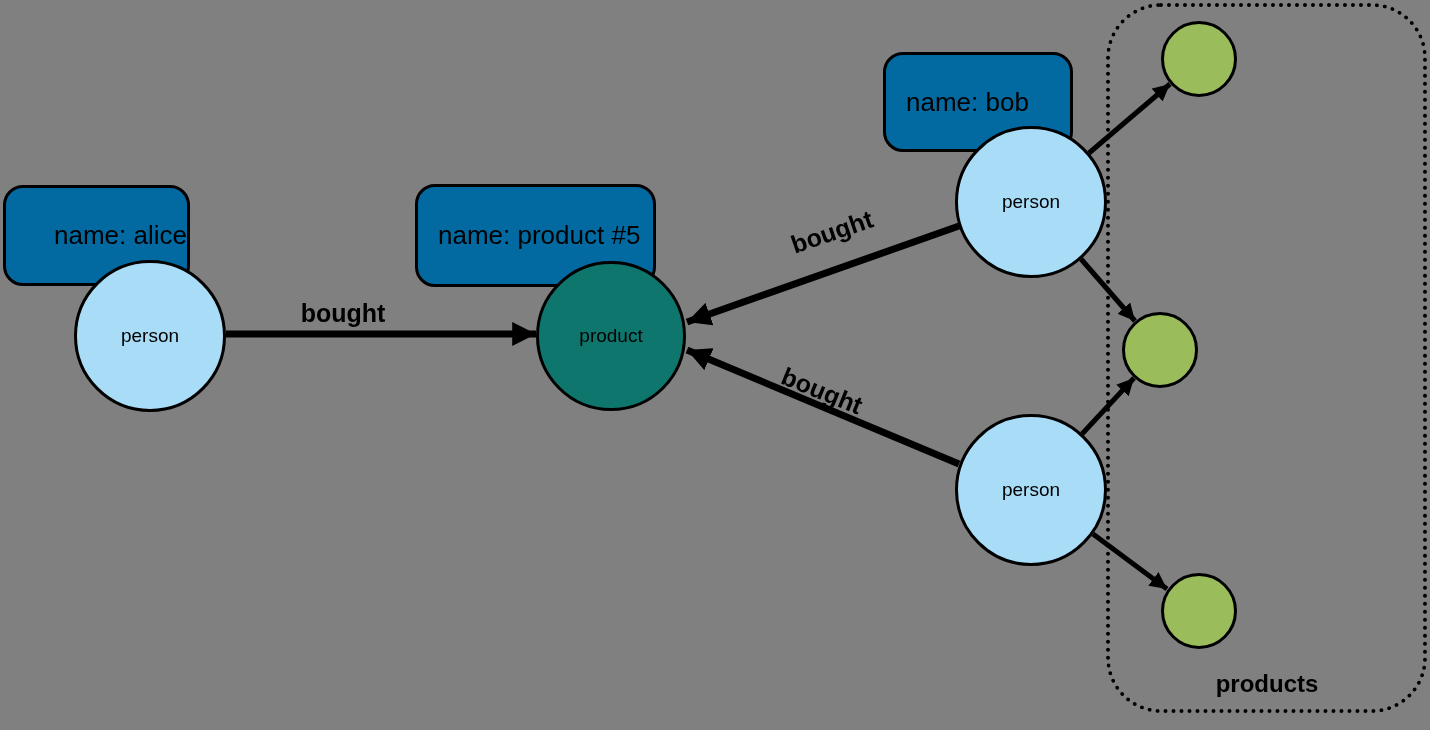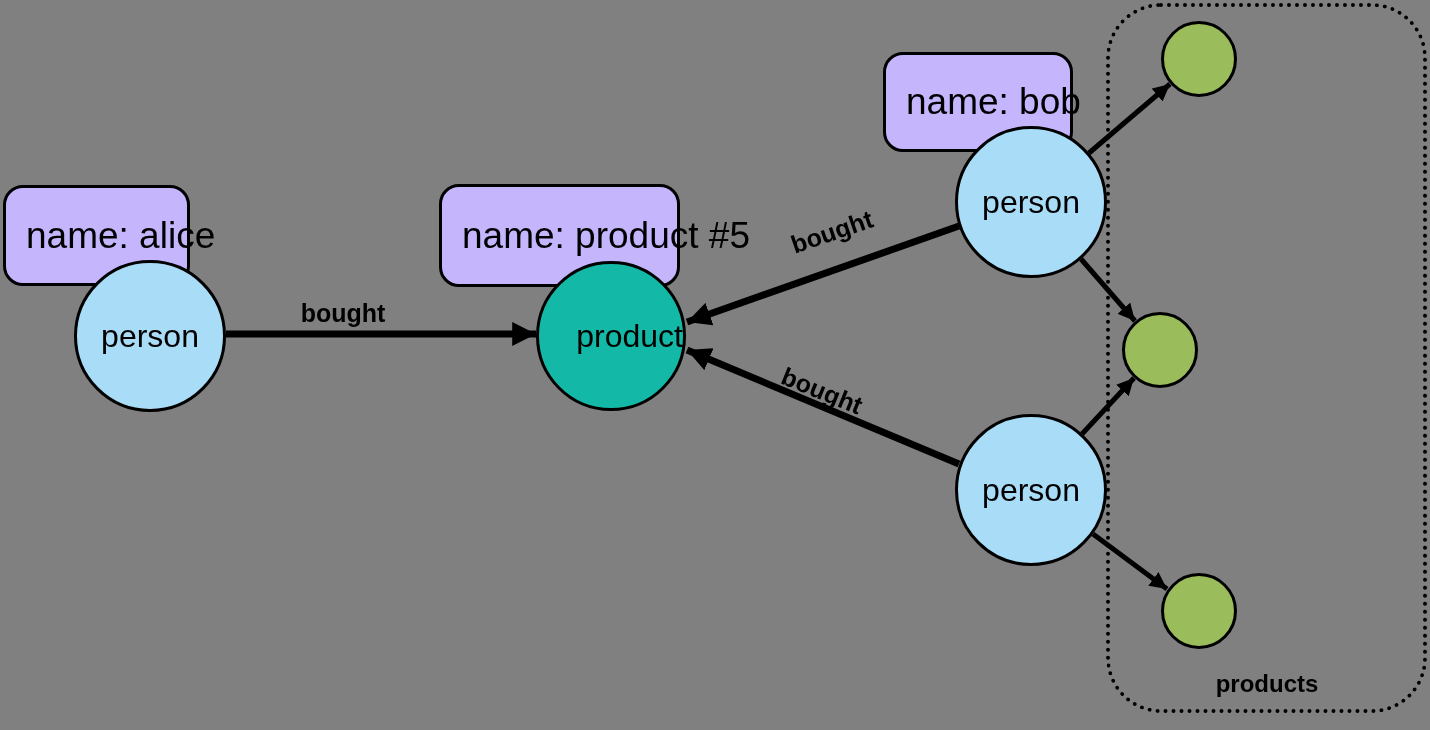--- a/index.html
+++ b/index.html
@@ -37,51 +37,51 @@
     transform: translate(-50%, -50%);
     font-size: 24px;
     font-weight: 600;
     color: #000;
     z-index: 1;
     white-space: nowrap;
   }
   
   .prop-box {
     position: absolute;
-    background: #c4b5fd;
+    background: #0369a1;
     border: 3px solid #000;
     border-radius: 20px;
     box-sizing: border-box;
     display: flex;
     align-items: center;
     padding-left: 20px;
-    font-size: 37px;
+    font-size: 26px;
     color: #000;
     z-index: 3;
     white-space: nowrap;
   }
-  #box-alice   { left: 3px;   top: 185px; width: 187px; height: 101px; }
-  #box-product { left: 439px; top: 184px; width: 241px; height: 103px; }
+  #box-alice   { left: 3px;   top: 185px; width: 187px; height: 101px; justify-content: flex-end; }
+  #box-product { left: 415px; top: 184px; width: 241px; height: 103px; }
   #box-bob     { left: 883px; top: 52px;  width: 190px; height: 100px; }
   #box-jack    { left: 883px; top: 340px; width: 190px; height: 100px; }
   
   .node-circle {
     position: absolute;
     border: 3.5px solid #000;
     border-radius: 50%;
     box-sizing: border-box;
     display: flex;
     align-items: center;
     justify-content: center;
-    font-size: 32px;
+    font-size: 19px;
     color: #000;
     z-index: 4;
   }
   .person-node  { background: #A8DCF7; width: 152px; height: 152px; }
-  .product-node { background: #14b8a6; width: 150px; height: 150px; justify-content: flex-end; }
+  .product-node { background: #0f766e; width: 150px; height: 150px; }
   #node-alice   { left: 74px;  top: 260px; }
   #node-product { left: 536px; top: 261px; }
   #node-bob     { left: 955px; top: 126px; }
   #node-jack    { left: 955px; top: 414px; }
   .small-product {
     position: absolute;
     width: 76px; height: 76px;
     background: #9ABC5B;
     border: 3px solid #000;
     border-radius: 50%;

